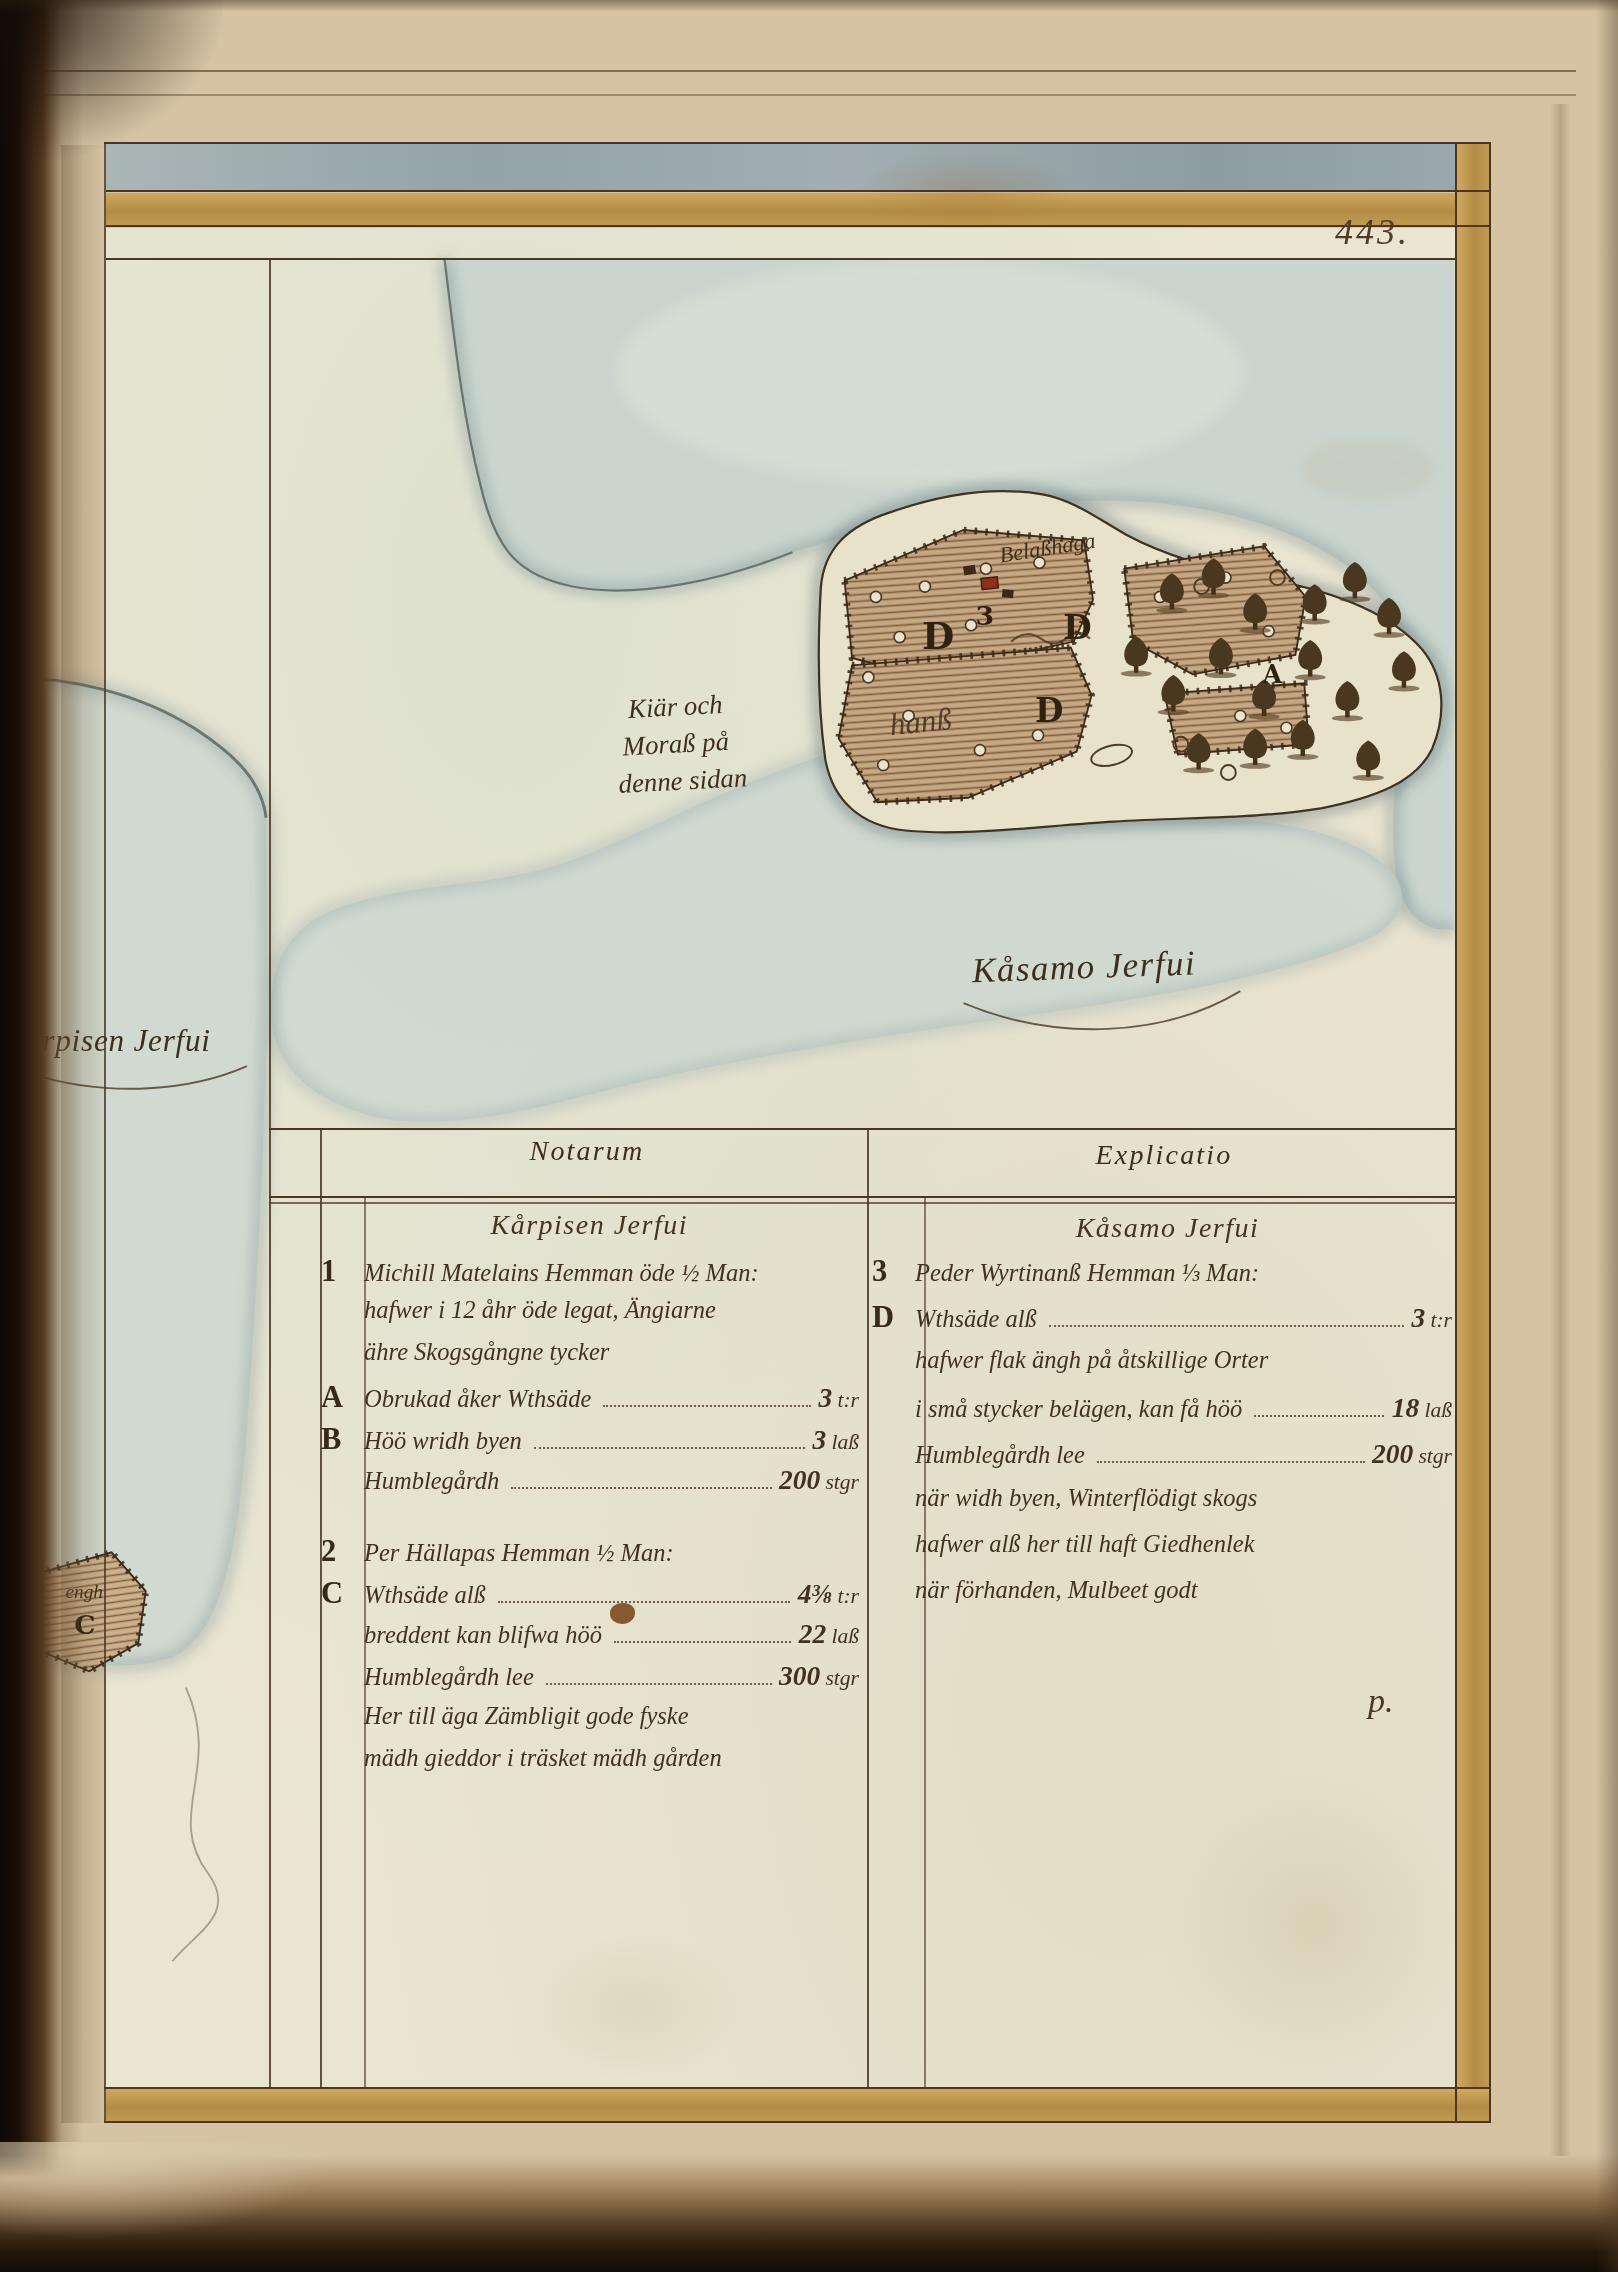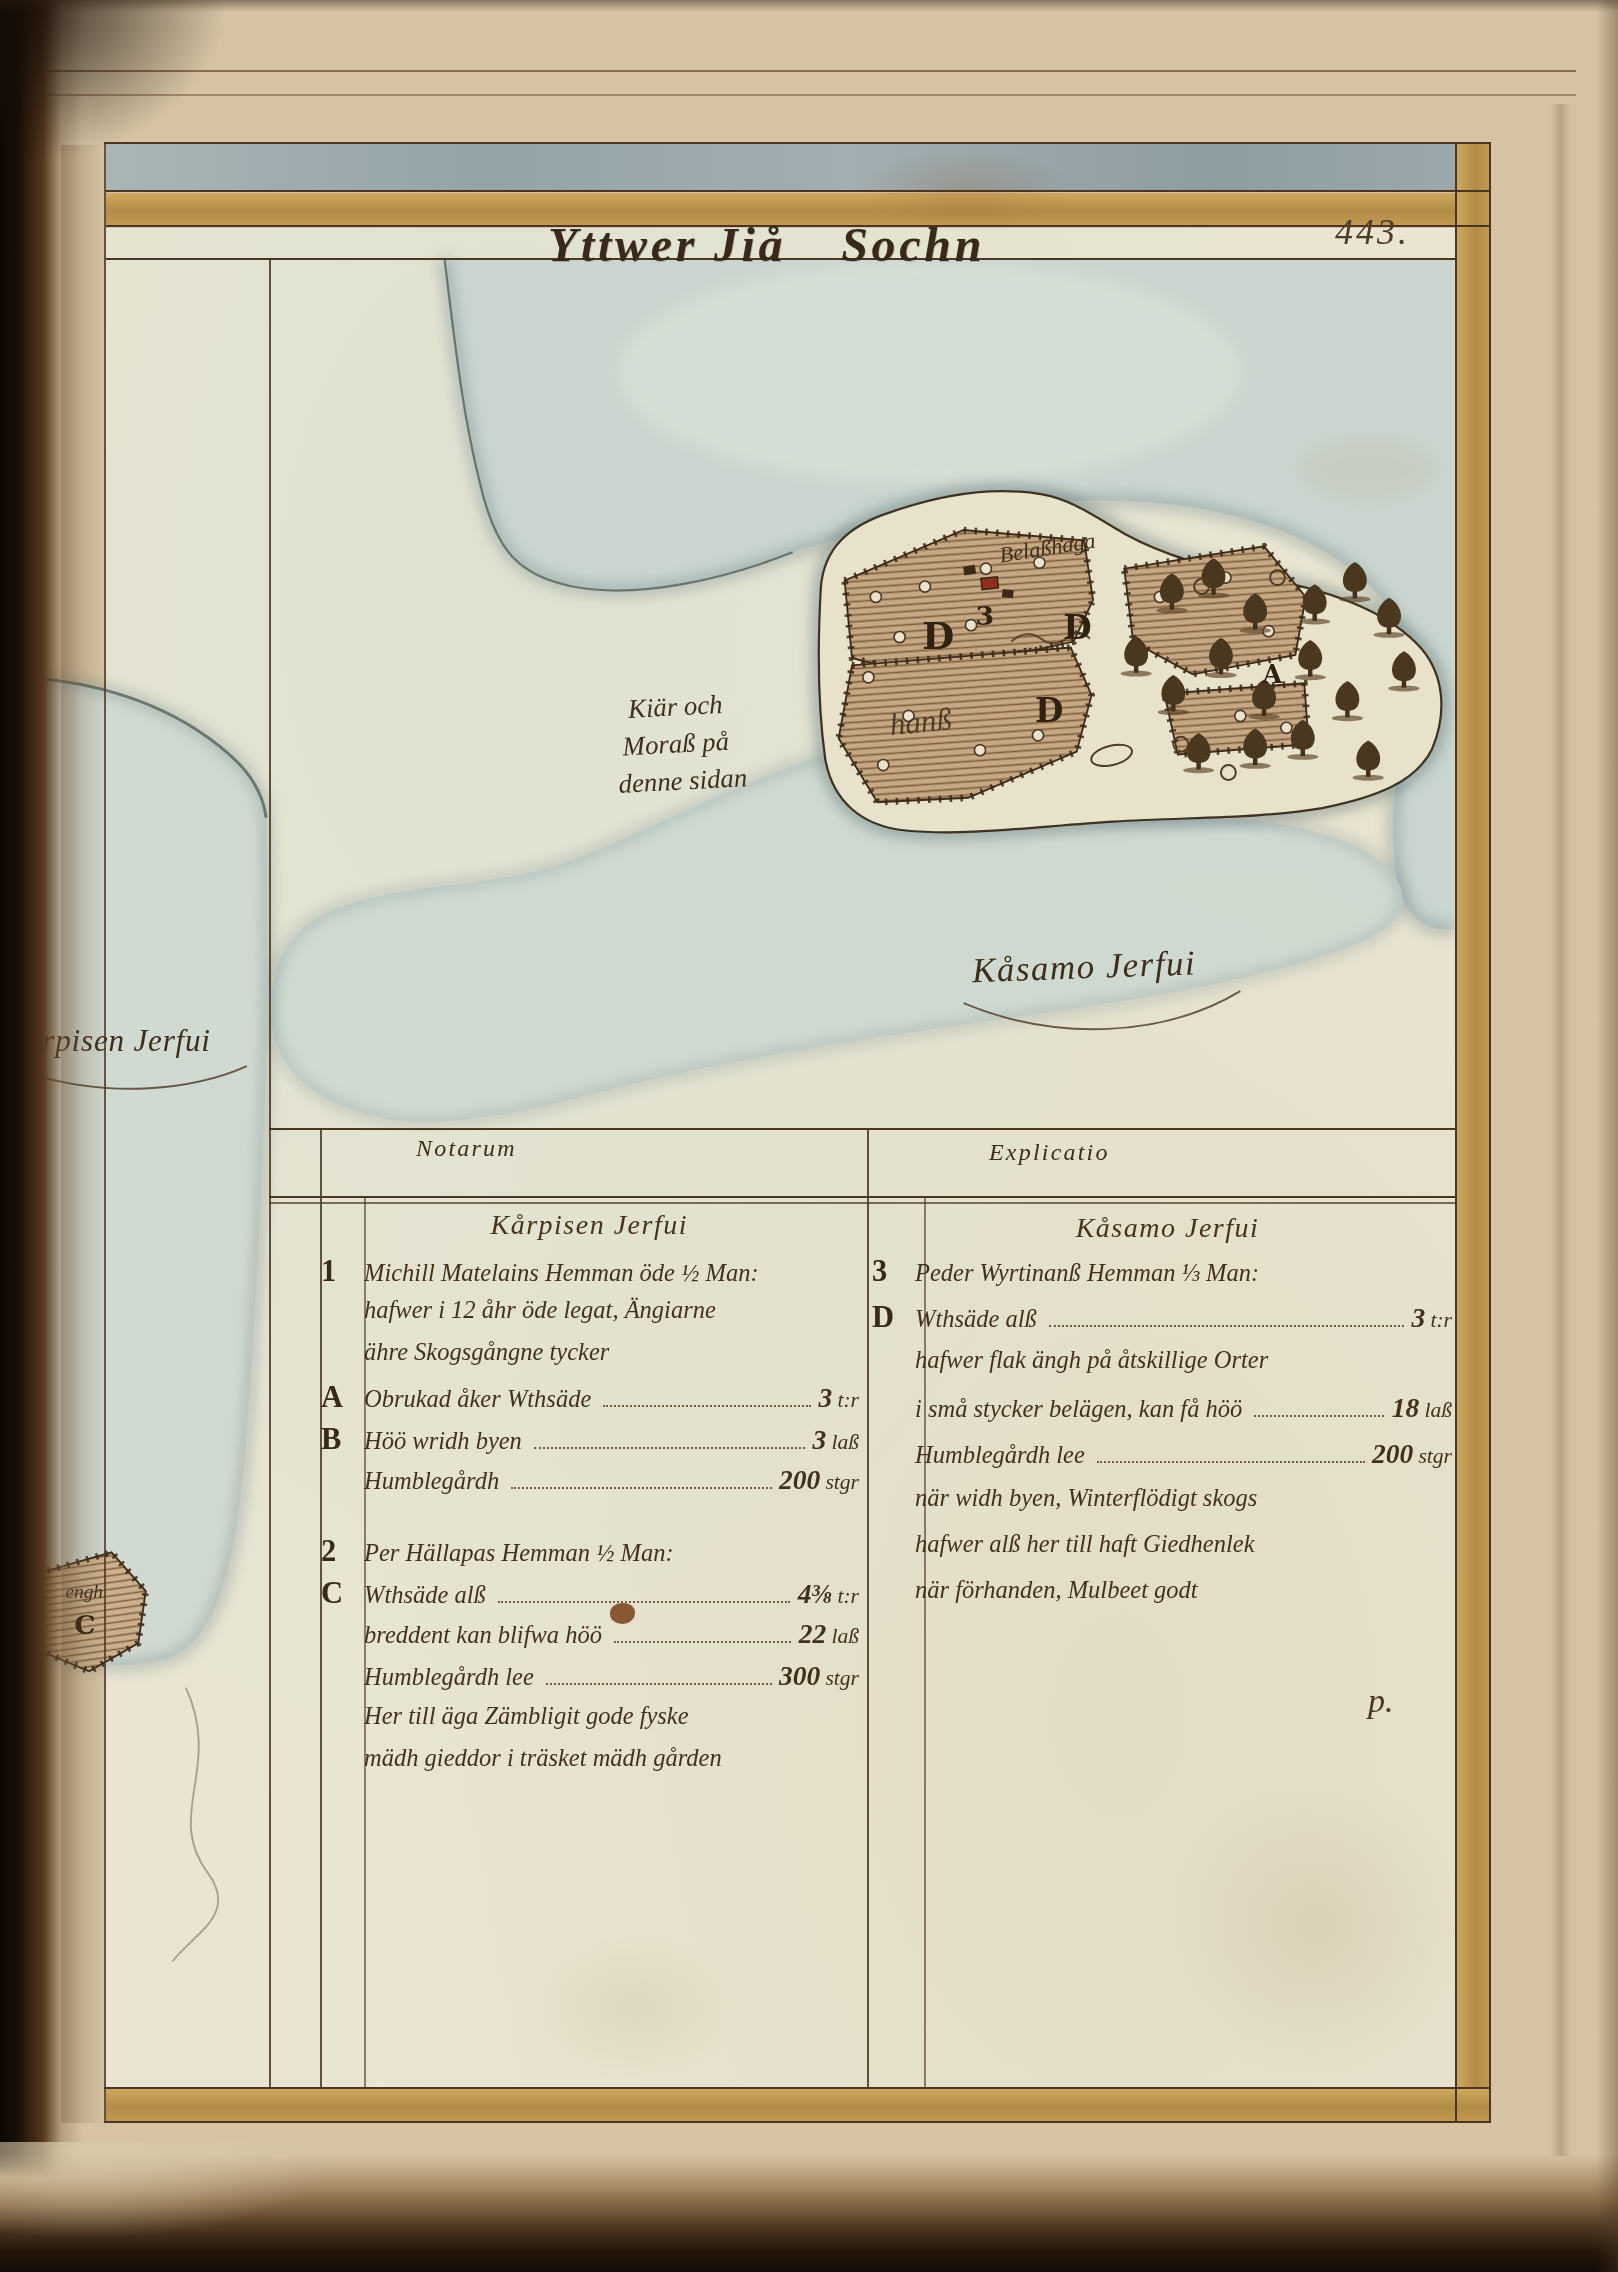--- a/index.html
+++ b/index.html
@@ -19,21 +19,21 @@
     background:linear-gradient(90deg,#aab5b6,#93a3a8 28%,#a2aeb1 55%,#8e9da1 82%,#9aa8ab);}
   svg{position:absolute;z-index:2;}
   .z5{z-index:5;}
   
   #title{left:402px;top:217px;width:729px;height:74px;display:flex;gap:55px;z-index:6;
     justify-content:center;align-items:flex-start;font-style:italic;font-weight:bold;
     font-size:48px;letter-spacing:3.7px;color:#38291a;text-shadow:0.7px 0.7px 0 rgba(56,41,26,.25);}
   #folio{left:1335px;top:211px;z-index:6;font-style:italic;font-size:36px;color:#4f3d2a;
     letter-spacing:3px;}
   
-  .hdr{z-index:6;text-align:left;font-style:italic;font-size:24px;color:#3d2d1c;
+  .hdr{z-index:6;text-align:center;font-style:italic;font-size:28px;color:#3d2d1c;
     letter-spacing:2.2px;}
   .subhdr{z-index:6;text-align:center;font-style:italic;font-size:28px;color:#46341f;
     letter-spacing:1.5px;}
   
   .col{z-index:6;position:absolute;color:#43311f;font-style:italic;font-size:24.5px;}
   .trow{display:flex;align-items:baseline;min-height:42px;white-space:nowrap;}
   #right-col .trow{min-height:46px;}
   .trow.gap{margin-top:28px;}
   .rm{width:43px;flex:none;font-style:normal;font-weight:bold;font-size:30.5px;color:#392a18;}
   .rt{white-space:nowrap;}
@@ -273,24 +273,20 @@
   <div class="line z5" style="left:269px;top:258px;width:2.2px;height:1829px;opacity:.85;"></div>
 
   <div class="line z5" style="left:269px;top:1128px;width:1187px;height:2.2px;"></div>
   <div class="line z5" style="left:269px;top:1196px;width:1187px;height:2.2px;"></div>
   <div class="line z5" style="left:269px;top:1202px;width:1187px;height:1.5px;opacity:.7;"></div>
   <div class="line z5" style="left:320px;top:1128px;width:2.2px;height:959px;opacity:.85;"></div>
   <div class="line z5" style="left:364px;top:1196px;width:1.5px;height:892px;opacity:.6;"></div>
   <div class="line z5" style="left:867px;top:1128px;width:2.2px;height:959px;opacity:.85;"></div>
   <div class="line z5" style="left:924px;top:1196px;width:1.5px;height:892px;opacity:.6;"></div>
 
-  <div class="abs" id="title">
-    <span>Yttwer Jiå</span>
-    <span>Sochn</span>
-  </div>
   <div class="abs" id="folio">443.</div>
 
   <div class="abs hdr" style="left:416px;top:1135px;width:342px;">Notarum</div>
   <div class="abs hdr" style="left:989px;top:1139px;width:350px;">Explicatio</div>
   <div class="abs subhdr" style="left:413px;top:1209px;width:275px;text-align:right;">Kårpisen Jerfui</div>
   <div class="abs subhdr" style="left:1030px;top:1212px;width:275px;">Kåsamo Jerfui</div>
 
   <div class="col" id="left-col" style="left:321px;top:1254px;width:538px;">
       <div class="trow">
         <span class="rm">1</span>

